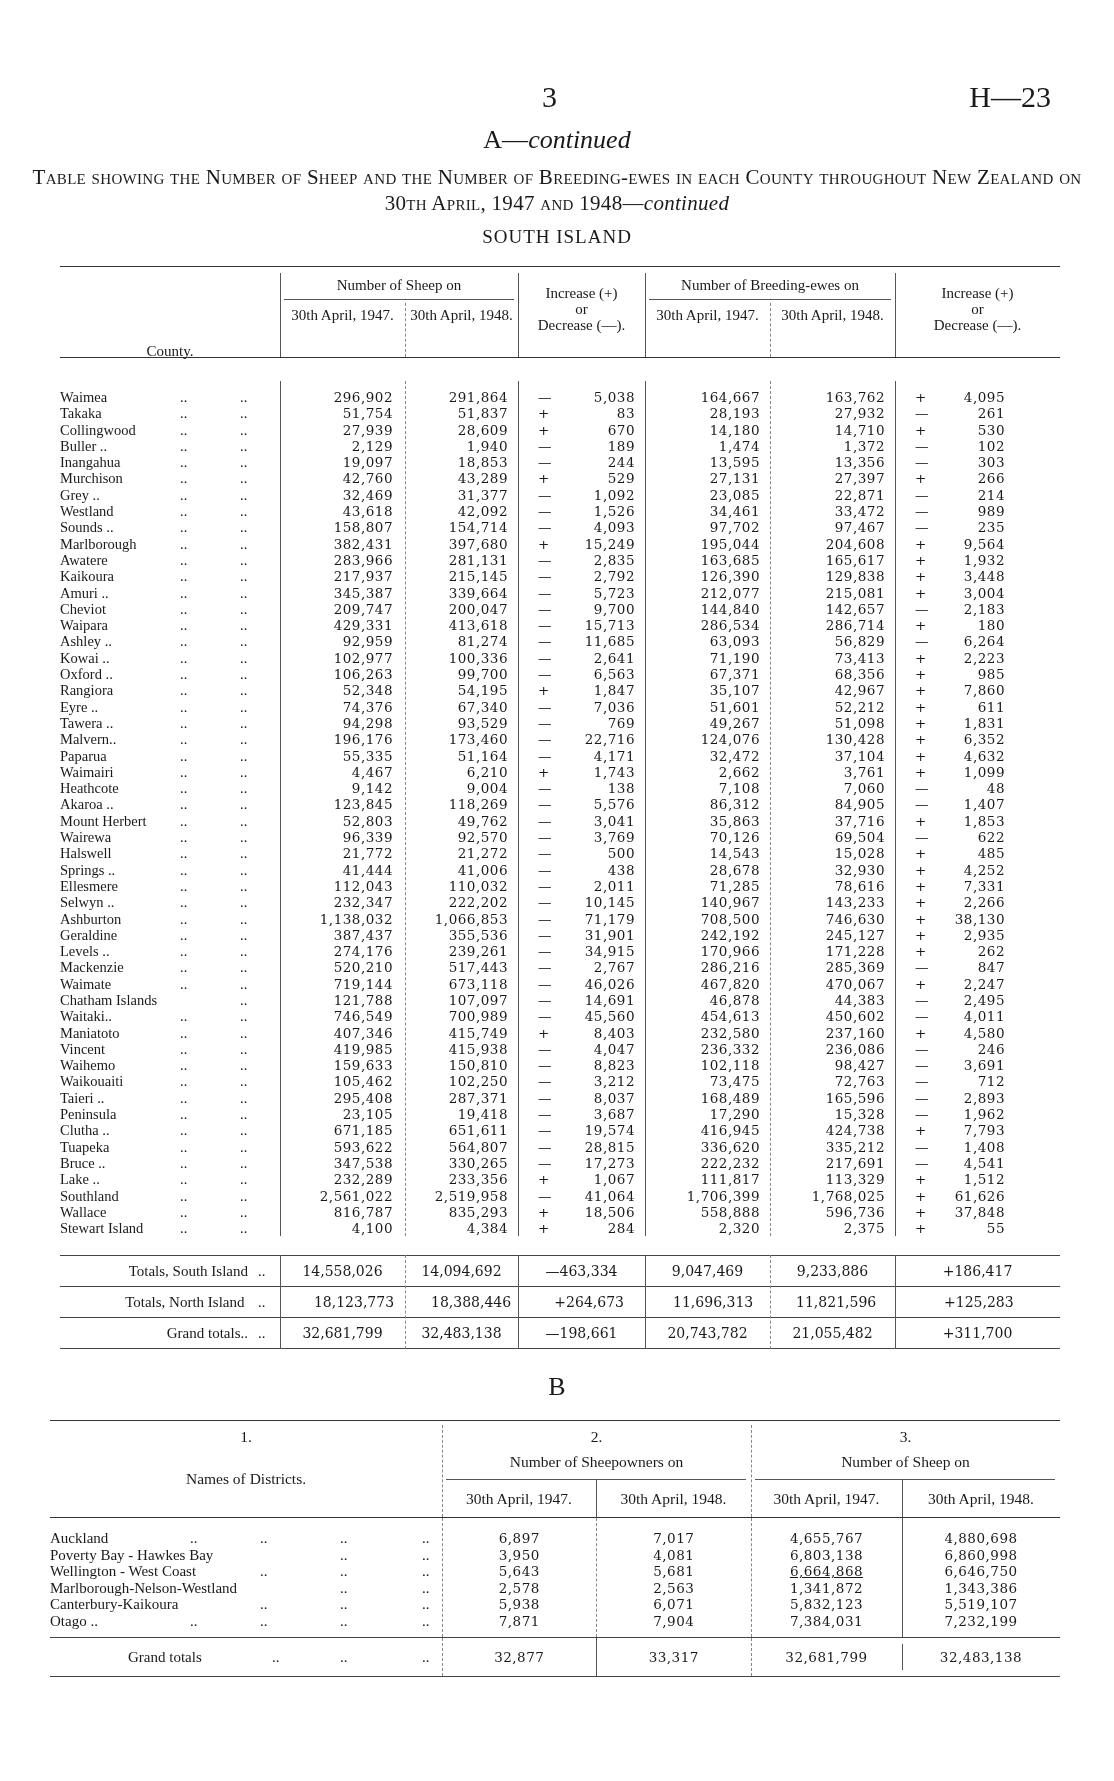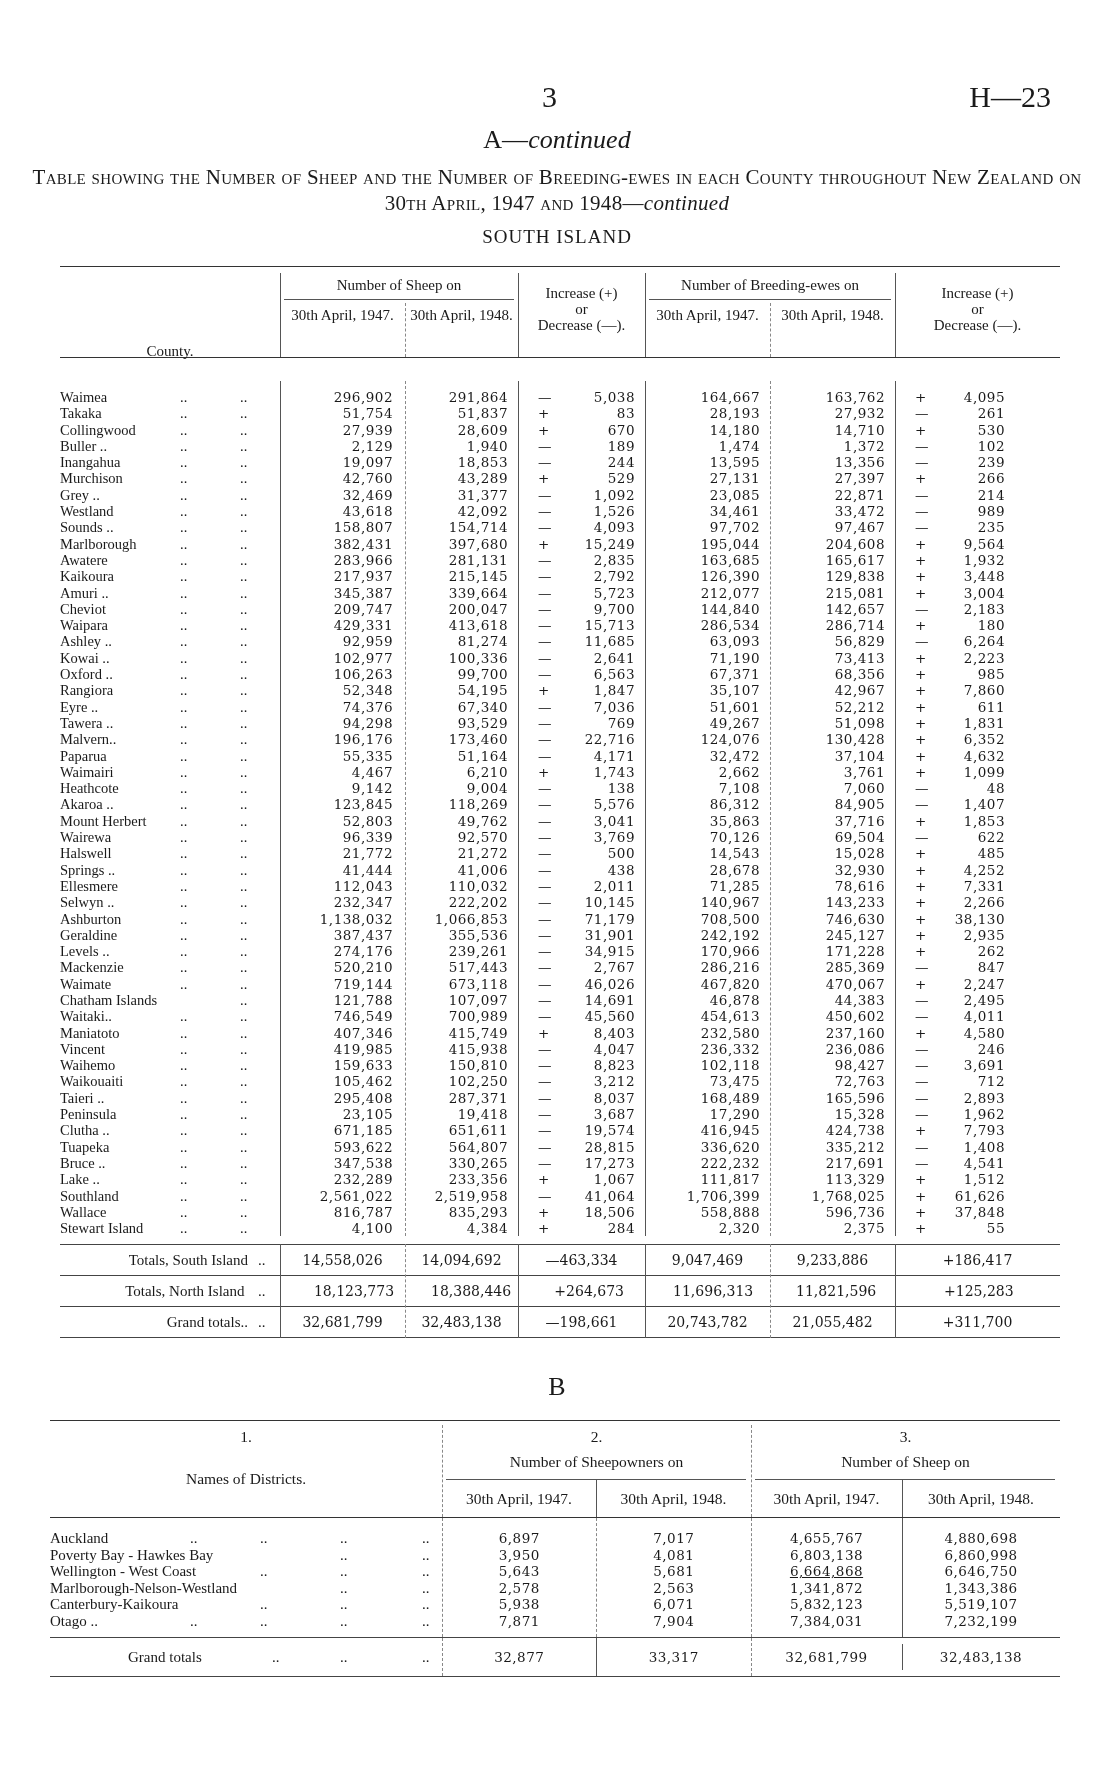--- a/index.html
+++ b/index.html
@@ -26,21 +26,21 @@
   .rA .name .d1 { position: absolute; left: 120px; }
   .rA .name .d2 { position: absolute; left: 180px; }
   .num { text-align: right; font-family: "DejaVu Serif", serif; font-size: 13.5px; letter-spacing: 0.5px; }
   .c1 { width: 100px; padding-right: 12px; box-sizing: border-box; width: 125px; }
   .c2 { width: 113px; padding-right: 10px; box-sizing: border-box; }
   .c3 { width: 127px; box-sizing: border-box; display: flex; justify-content: space-between; padding: 0 10px 0 20px; }
   .c4 { width: 125px; padding-right: 10px; box-sizing: border-box; }
   .c5 { width: 125px; padding-right: 10px; box-sizing: border-box; }
   .c6 { width: 165px; box-sizing: border-box; display: flex; justify-content: space-between; padding: 0 55px 0 20px; }
 
-  .totals { position: relative; margin-top: 8px; }
+  .totals { position: relative; margin-top: 19px; }
   .tot { display: flex; height: 30px; line-height: 30px; font-size: 15px; border-top: 1.5px solid #444; }
   .tot .name { width: 220px; position: relative; }
   .tot .name .lbl { position: absolute; right: 22px; }
   .tot .name .d2 { position: absolute; left: 180px; }
   .tot .tv { text-align: center; font-family: "DejaVu Serif", serif; font-size: 14px; }
   .botline { border-top: 1.5px solid #444; height: 0; }
 
   .title-b { position: absolute; top: 1372px; left: 0; width: 1114px; text-align: center; font-size: 26px; }
 
   
@@ -187,21 +187,21 @@
         <div class="num c1">19,097</div>
         <div class="num c2">18,853</div>
         <div class="num c3">
           <span>—</span>
           <span>244</span>
         </div>
         <div class="num c4">13,595</div>
         <div class="num c5">13,356</div>
         <div class="num c6">
           <span>—</span>
-          <span>239</span>
+          <span>303</span>
         </div>
       </div>
       <div class="rA">
         <div class="name">
           <span class="lbl">Murchison</span>
           <span class="d1">..</span>
           <span class="d2">..</span>
         </div>
         <div class="num c1">42,760</div>
         <div class="num c2">43,289</div>

